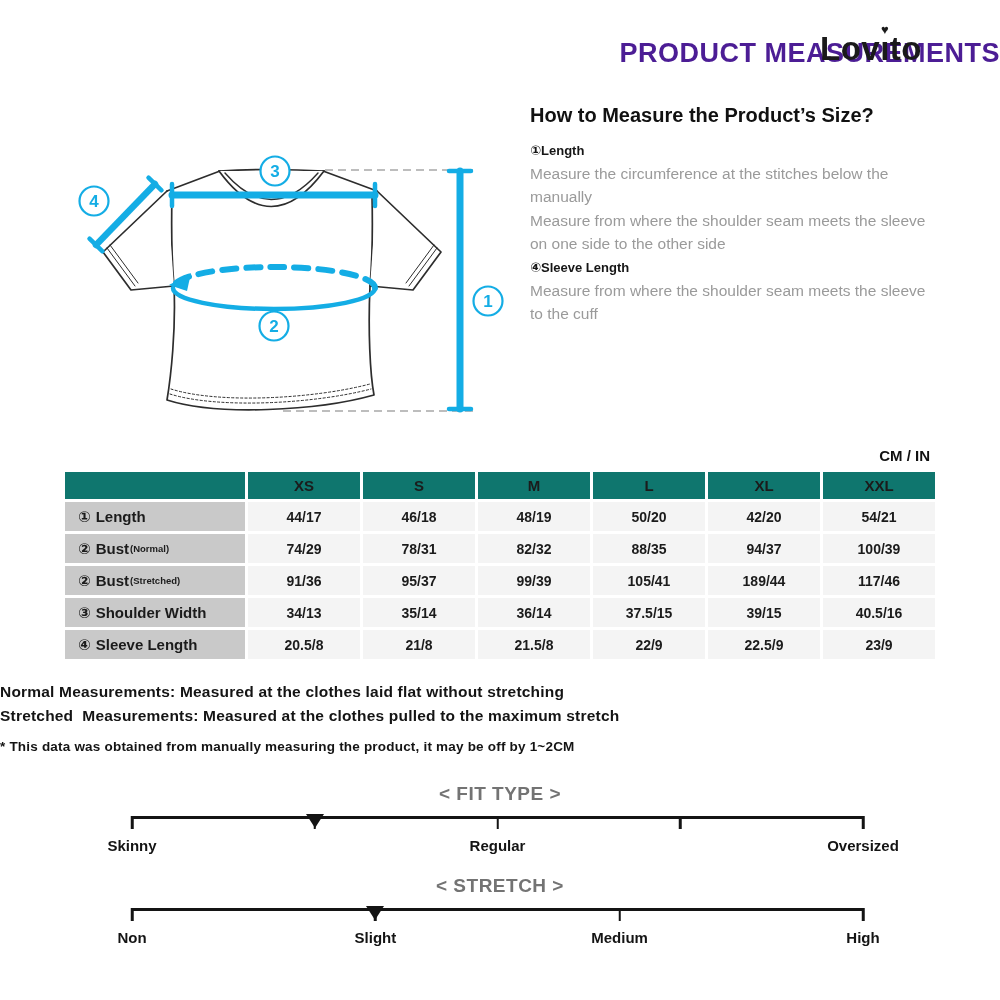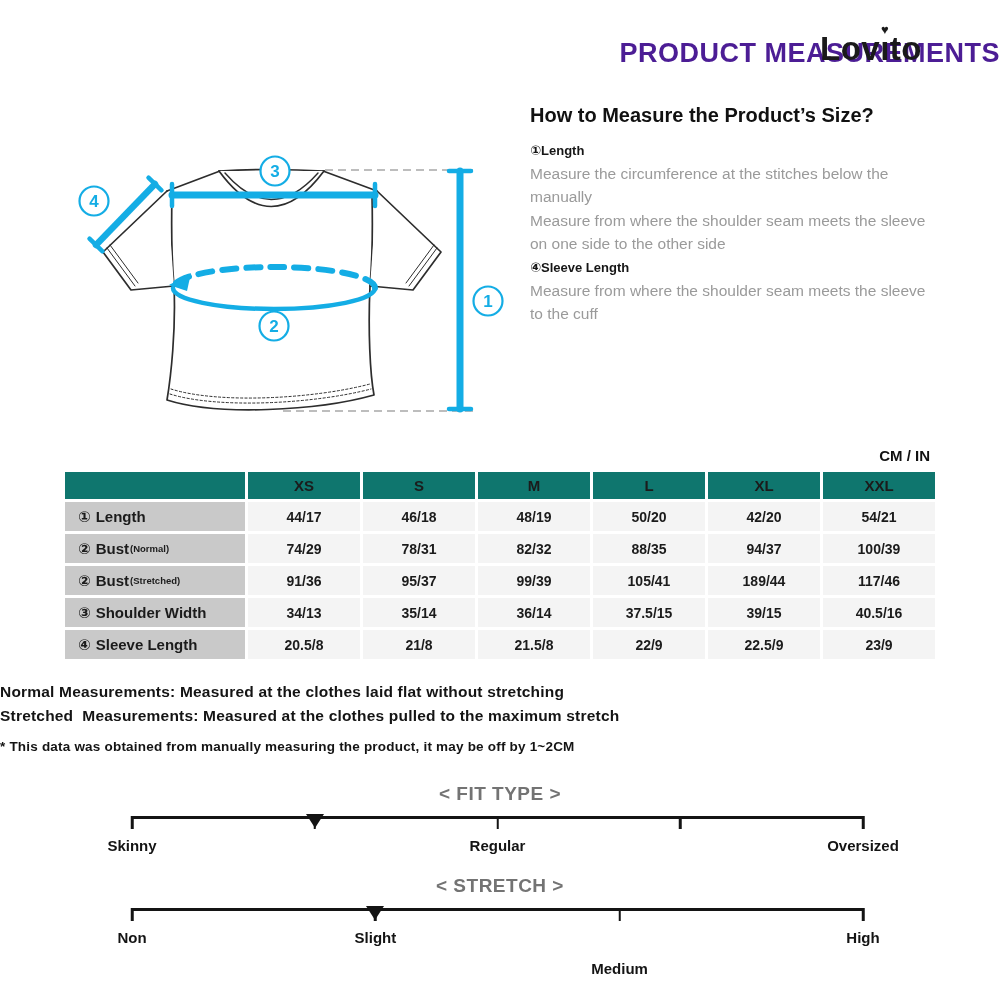--- a/index.html
+++ b/index.html
@@ -197,18 +197,18 @@
     <div class="scale-title">&lt; STRETCH &gt;</div>
     <div class="scale-track">
       <div class="scale-line"></div>
     <div class="tick" style="left: 0%;"></div>
         <div class="tick" style="left: 33.3%;"></div>
         <div class="tick" style="left: 66.7%;"></div>
         <div class="tick" style="left: 100%;"></div>
         <div class="marker" style="left: 33.3%;"></div>
         <div class="scale-label" style="left: 0%; text-align: center;">Non</div>
         <div class="scale-label" style="left: 33.3%;">Slight</div>
-        <div class="scale-label" style="left: 66.7%; margin-top: 31px;">Medium</div>
+        <div class="scale-label" style="left: 66.7%;">Medium</div>
         <div class="scale-label" style="left: 100%;">High</div>
       </div>
   </div>
 
 </div>
 
 </body></html>

